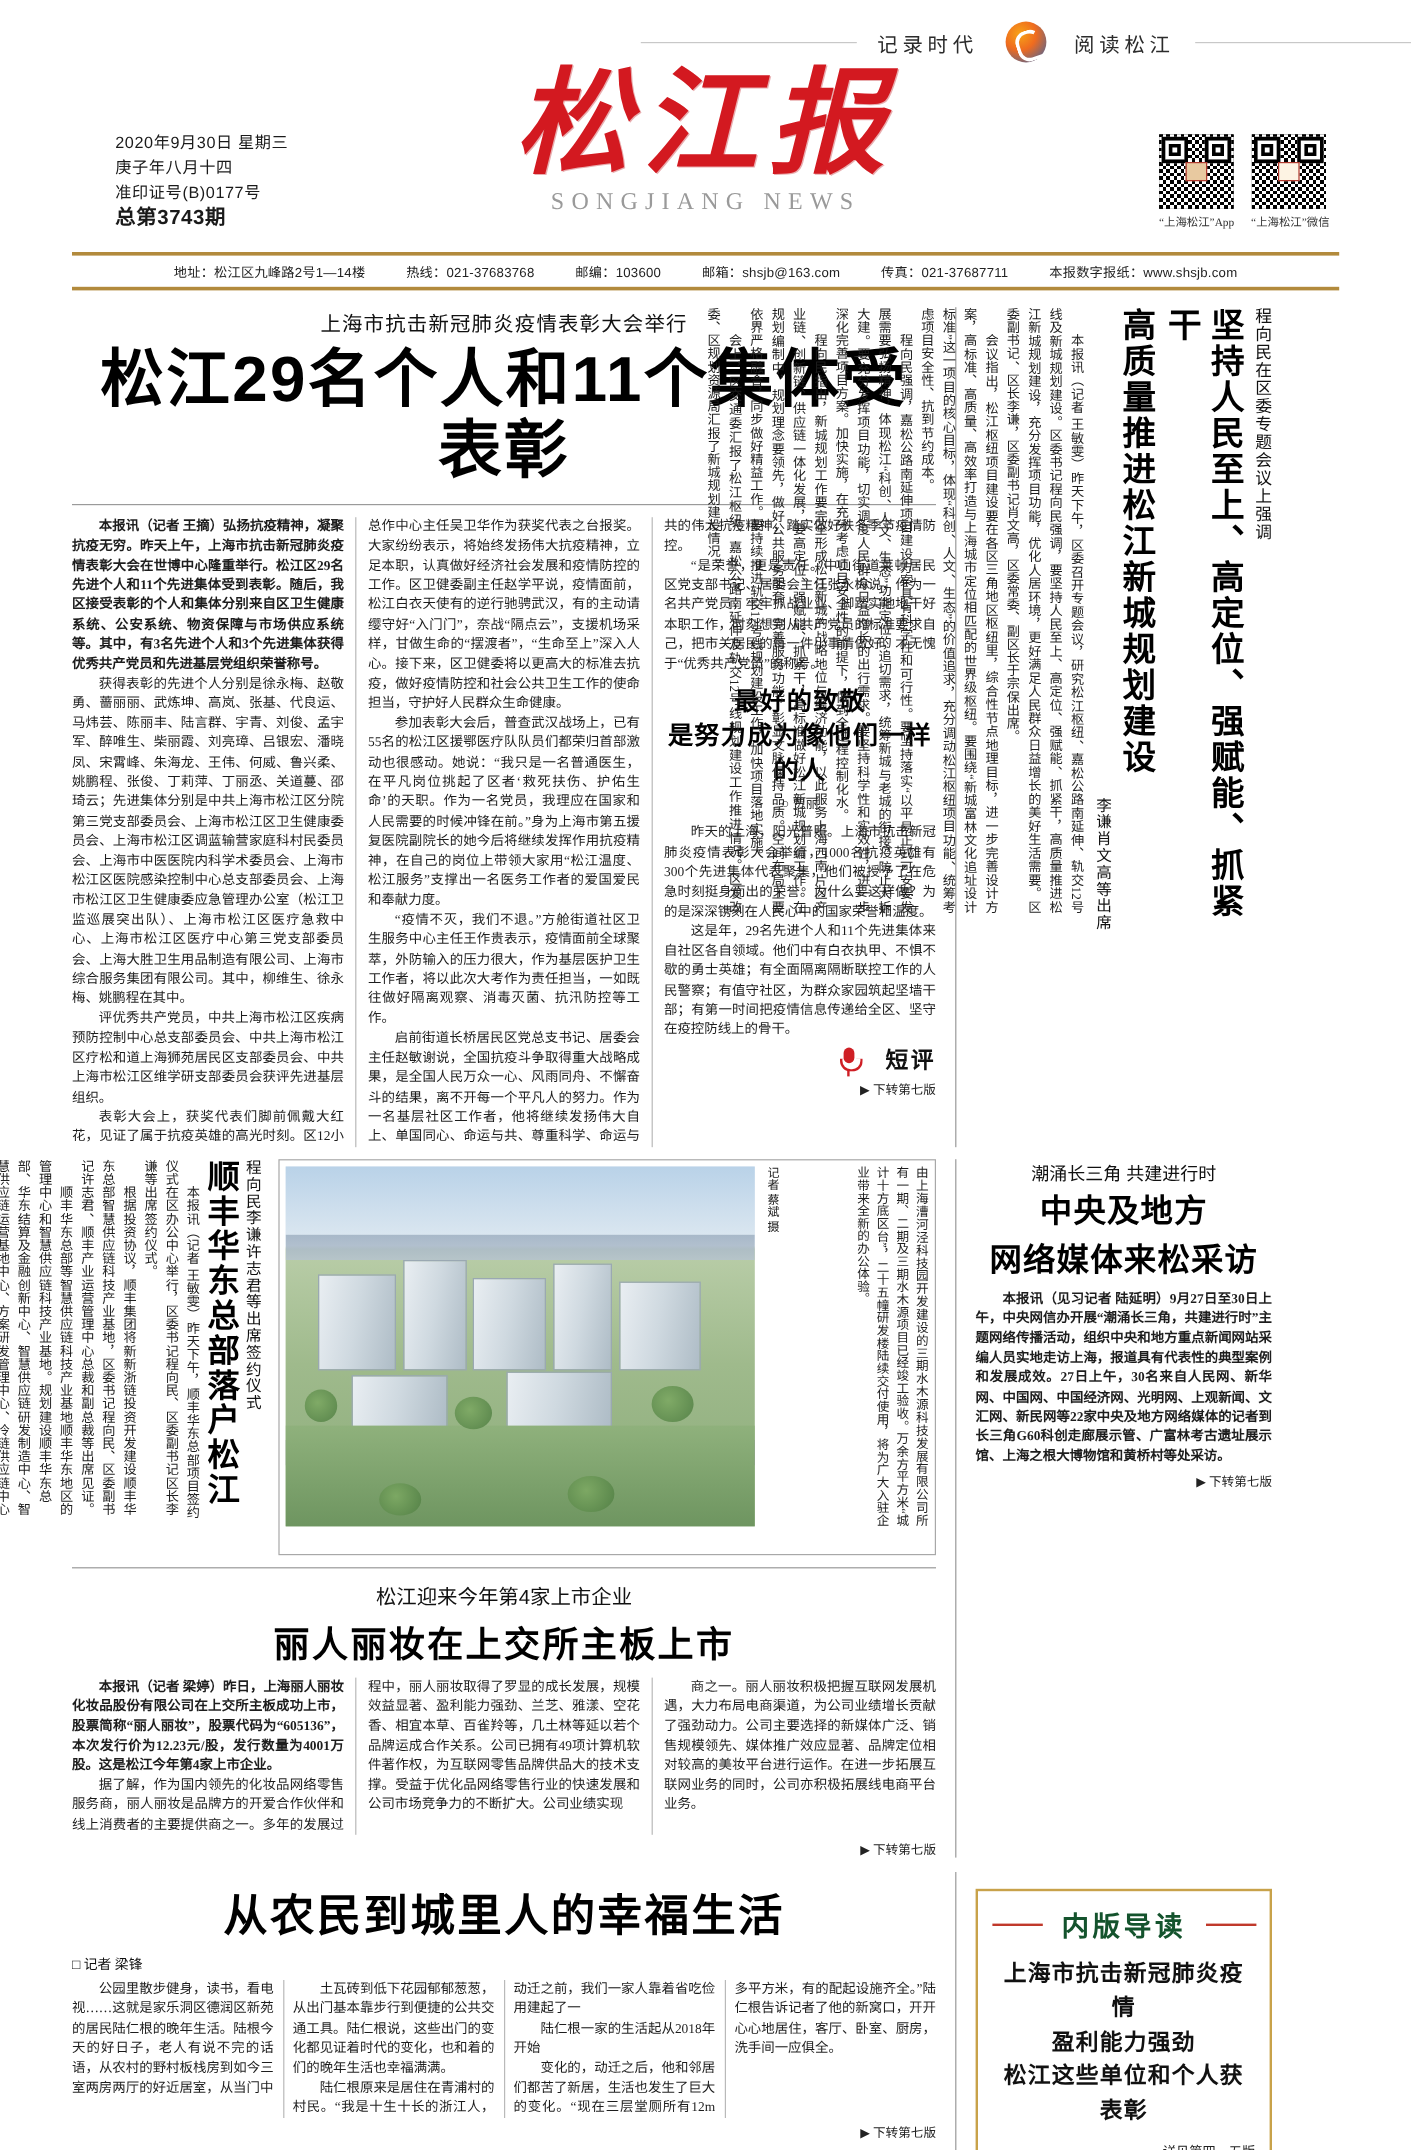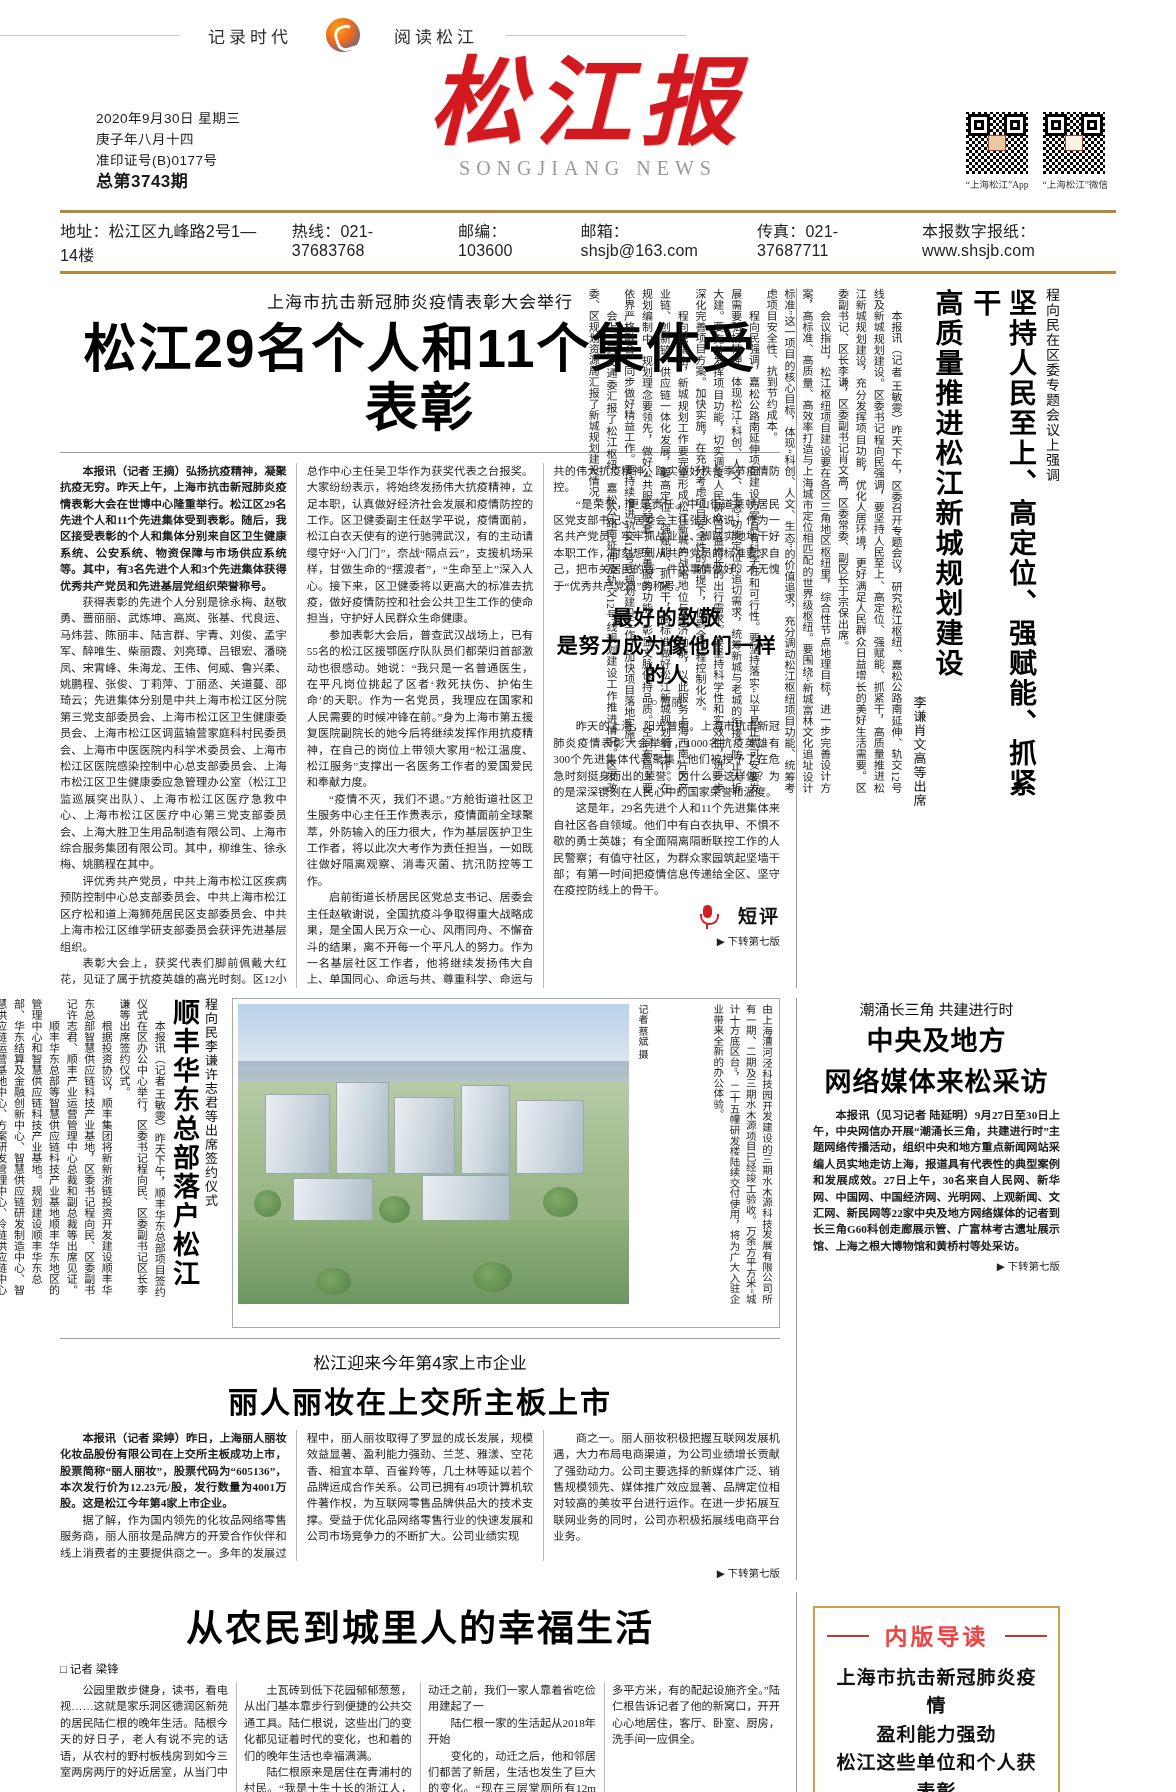--- a/index.html
+++ b/index.html
@@ -45,22 +45,22 @@
 
   .mh-center {
     position: absolute;
     left: 0; right: 0;
     top: 18px;
     text-align: center;
   }
   .tagline-row {
     display: flex;
     align-items: center;
-    justify-content: flex-start;
-    gap: 12px;
+    justify-content: flex-end;
+    gap: 1px;
     height: 34px;
   }
   .tag-rule {
     height: 1px;
     background: #c8c8c8;
     width: 180px;
   }
   .tag-text {
     font-family: "Liberation Sans", "DejaVu Sans", sans-serif;
     font-size: 17px;
@@ -154,21 +154,21 @@
   
   .infobar {
     margin: 0 60px;
     border-top: 3px solid #b28a3c;
     border-bottom: 3px solid #b28a3c;
     padding: 5px 0;
     display: flex;
     justify-content: center;
     gap: 34px;
     font-family: "Liberation Sans", "DejaVu Sans", sans-serif;
-    font-size: 16px;
+    font-size: 11px;
     color: #222;
     letter-spacing: 0.2px;
   }
 
   
   .sheet {
     padding: 0 60px;
     box-sizing: border-box;
   }
   .topzone {
@@ -488,21 +488,21 @@
     border: 2px solid #c8a24a;
     margin-top: 14px;
     padding: 10px 12px 14px;
     box-sizing: border-box;
     text-align: center;
   }
   .guide-title {
     font-family: "Liberation Sans", "DejaVu Sans", sans-serif;
     font-weight: bold;
     font-size: 23px;
-    color: #ef4444;
+    color: #14532d;
     letter-spacing: 3px;
     position: relative;
     display: inline-block;
     padding: 0 14px;
   }
   .guide-title::before, .guide-title::after {
     content: "";
     position: absolute; top: 50%;
     width: 42px; height: 2px; background: #c0392b;
   }

